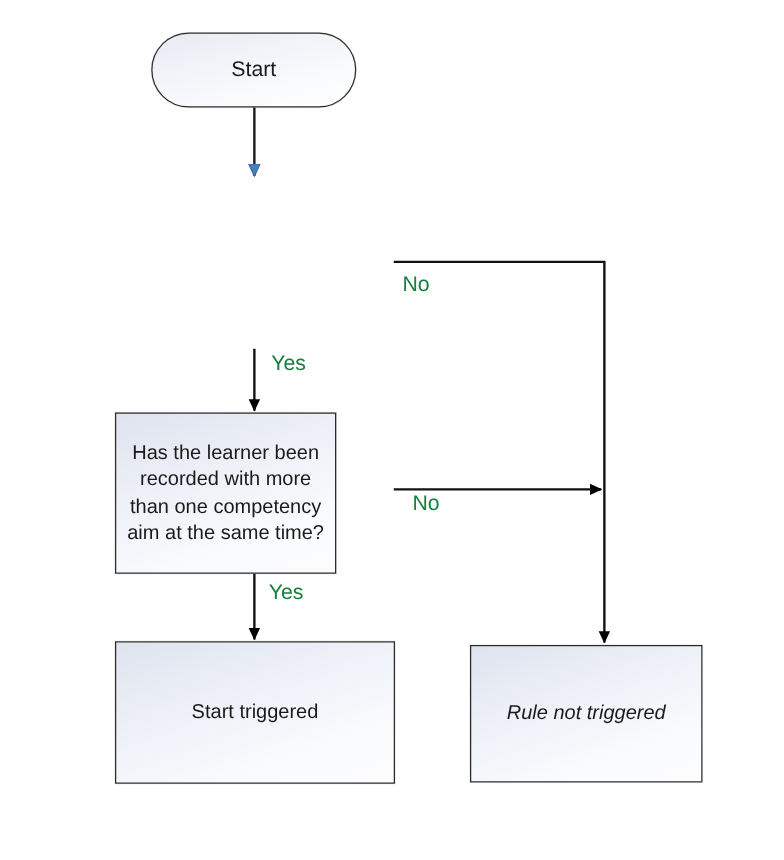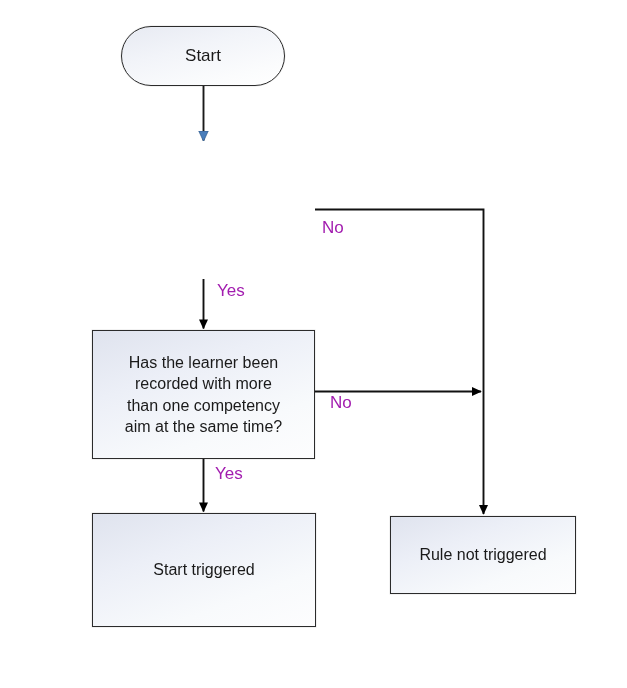--- a/index.html
+++ b/index.html
@@ -63,42 +63,43 @@
   
   #node-decision-framework {
     left: 92px;
     top: 142px;
     width: 223px;
     height: 137px;
   }
   #node-decision-competency {
     left: 92px;
     top: 330px;
-    width: 223px;
+    width: 177px;
     height: 129px;
   }
 
   
   #node-rule-triggered {
     left: 92px;
     top: 513px;
     width: 224px;
     height: 114px;
   }
   #node-rule-not-triggered {
-    left: 390px;
+    left: 376px;
     top: 516px;
     width: 186px;
-    height: 78px;
+    height: 110px;
+    font-style: italic;
   }
 
   
   .edge-label {
     position: absolute;
-    color: #a21caf;
+    color: #15803d;
     font-size: 17px;
     line-height: 1;
     white-space: nowrap;
     background: transparent;
   }
   #edge-label-no-1 { left: 322px; top: 219px; }
   #edge-label-yes-1 { left: 217px; top: 282px; }
   #edge-label-no-2 { left: 330px; top: 394px; }
   #edge-label-yes-2 { left: 215px; top: 465px; }
 </style>

